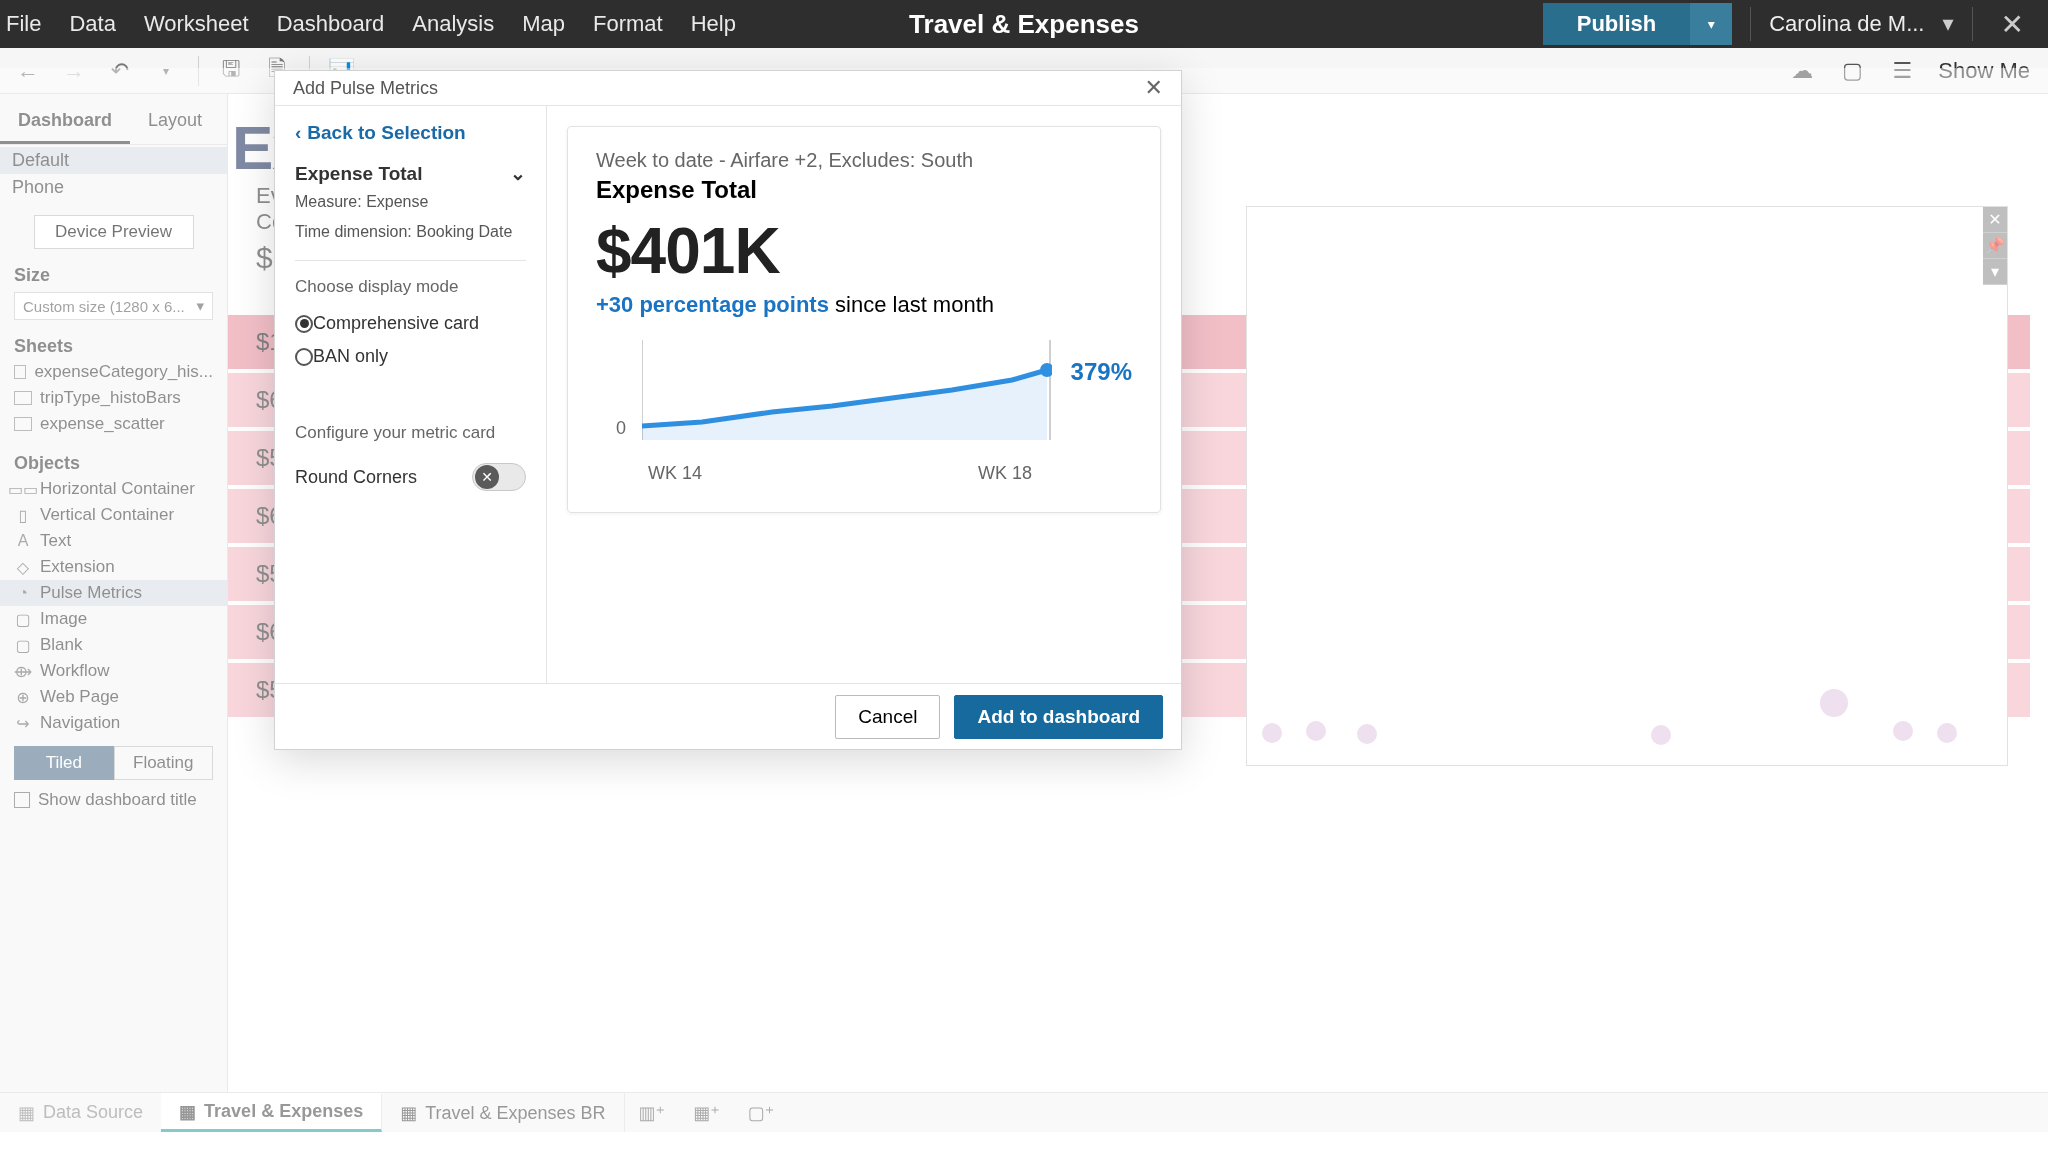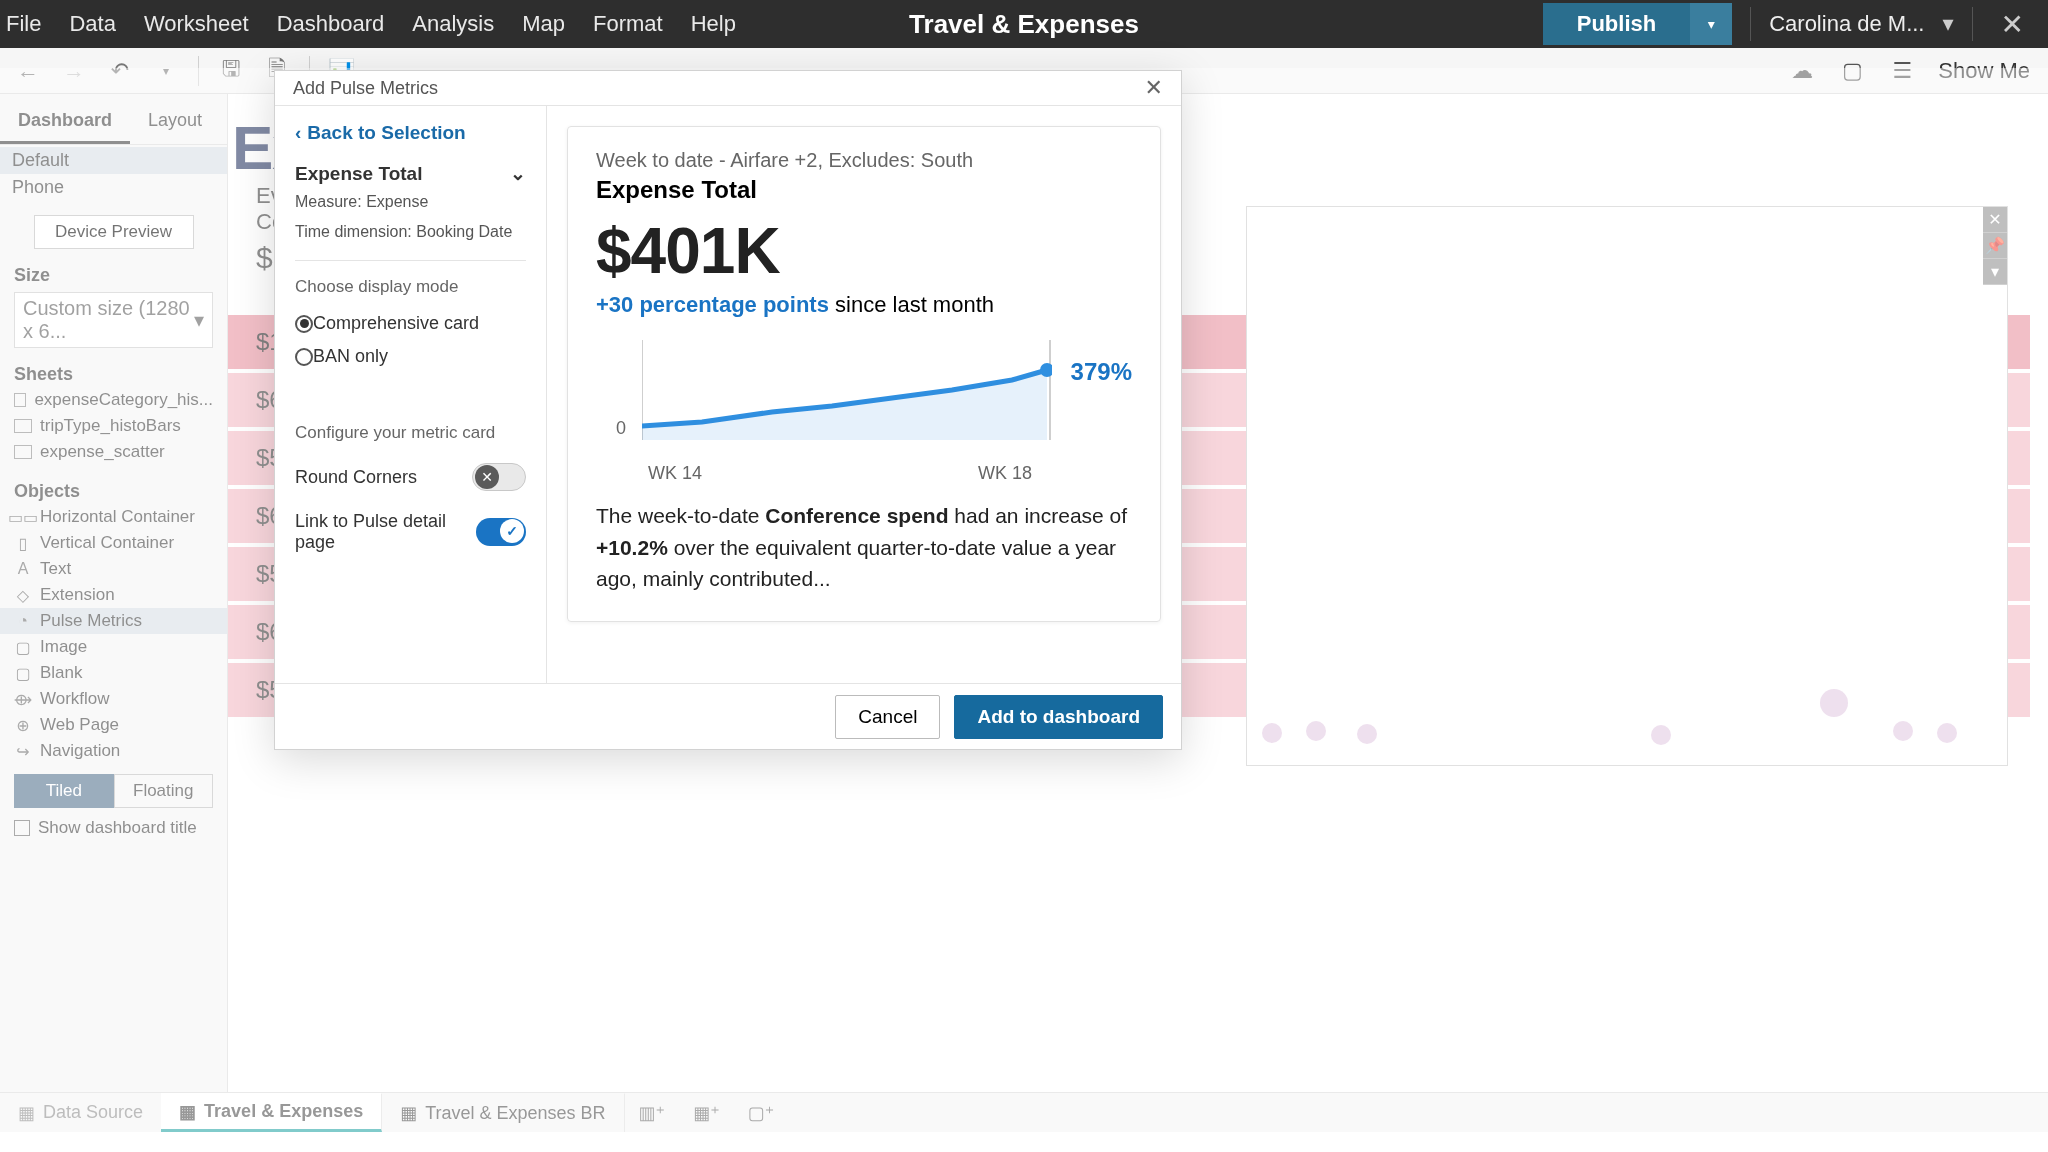--- a/index.html
+++ b/index.html
@@ -36,21 +36,21 @@
   .sidebar { width:228px; background:#f5f5f5; border-right:1px solid #d9d9d9; padding:6px 0; font-size:18px; color:#333;}
   .tabs { display:flex; border-bottom:1px solid #d9d9d9;}
   .tabs .tab { padding:10px 18px; }
   .tabs .tab.active { font-weight:700; border-bottom:3px solid #333;}
   .tabs .collapse { margin-left:auto; padding:10px 12px; color:#777;}
   .sb-section-label { font-weight:700; padding:6px 14px 2px; font-size:18px;}
   .sb-list { padding:2px 0 6px; }
   .sb-list .item { padding:3px 12px; }
   .sb-list .item.sel { background:#d6dde3; }
   .device-btn { display:block; margin:8px auto 10px; width:160px; text-align:center; border:1px solid #bbb; background:#fff; padding:6px 0; font-size:17px;}
-  .size-select { margin:4px 14px 10px; border:1px solid #c8c8c8; background:#fff; padding:4px 8px; font-size:20px; display:flex; justify-content:space-between; align-items:center; color:#555;}
+  .size-select { margin:4px 14px 10px; border:1px solid #c8c8c8; background:#fff; padding:4px 8px; font-size:15px; display:flex; justify-content:space-between; align-items:center; color:#555;}
   .sheet-item, .obj-item { display:flex; align-items:center; gap:8px; padding:3px 14px; font-size:17px; color:#333;}
   .obj-item.sel { background:#d6dde3; }
   .mini-icon { width:18px; height:14px; border:1px solid #888; display:inline-block; }
   .obj-icon { width:18px; display:inline-flex; justify-content:center; color:#666; font-size:16px;}
   .tile-toggle { display:flex; margin:10px 14px 6px;justify-content:center;}
   .tile-toggle div { flex:1; text-align:center; padding:6px 0; border:1px solid #bbb; font-size:17px;}
   .tile-toggle .on { background:#4a6a88; color:#fff; border-color:#4a6a88;}
   .chk-row { display:flex; align-items:center; gap:8px; padding:4px 14px; font-size:17px;}
   .chk-box { width:16px; height:16px; border:1.5px solid #666; }
 
@@ -344,26 +344,20 @@
         <span>BAN only</span>
       </div>
 
       <div class="sect-label" style="margin-top:50px">Configure your metric card</div>
       <div class="cfg-row">
         <span>Round Corners</span>
         <div class="toggle off">
             <div class="knob">✕</div>
           </div>
       </div>
-      <div class="cfg-row">
-        <span>Link to Pulse detail page</span>
-        <div class="toggle on">
-            <div class="knob">✓</div>
-          </div>
-      </div>
     </div>
 
     <div class="mcol-right">
       <div class="card">
         <div class="sub">Week to date - Airfare +2, Excludes: South</div>
         <div class="name">Expense Total</div>
         <div class="big">$401K</div>
         <div class="delta">
           <span class="up">+30 percentage points</span><span> since last month</span>
         </div>
@@ -373,23 +367,20 @@
             <line x1="0" y1="0" x2="0" y2="100" stroke="#cfcfcf" stroke-width="2"></line>
             <line x1="408" y1="0" x2="408" y2="100" stroke="#cfcfcf" stroke-width="2"></line>
             <path d="M0,86 L60,82 L130,72 L190,66 L250,58 L310,50 L370,40 L405,30" fill="none" stroke="#2f8fe0" stroke-width="5" stroke-linecap="round"></path>
             <path d="M0,86 L60,82 L130,72 L190,66 L250,58 L310,50 L370,40 L405,30 L405,100 L0,100 Z" fill="#2f8fe0" opacity="0.12"></path>
             <circle cx="405" cy="30" r="7" fill="#2f8fe0"></circle>
           </svg>
           <span class="spark-val">379%</span>
           <span class="spark-xl">WK 14</span>
           <span class="spark-xr">WK 18</span>
         </div>
-        <div class="insight">
-          <span>The week-to-date </span><span class="b">Conference spend</span><span> had an increase of </span><span class="b">+10.2%</span><span> over the equivalent quarter-to-date value a year ago, mainly contributed...</span>
-        </div>
       </div>
     </div>
   </div>
   <div class="modal-foot">
     <button class="btn">Cancel</button>
     <button class="btn primary">Add to dashboard</button>
   </div>
 </div>
 
 </body></html>

